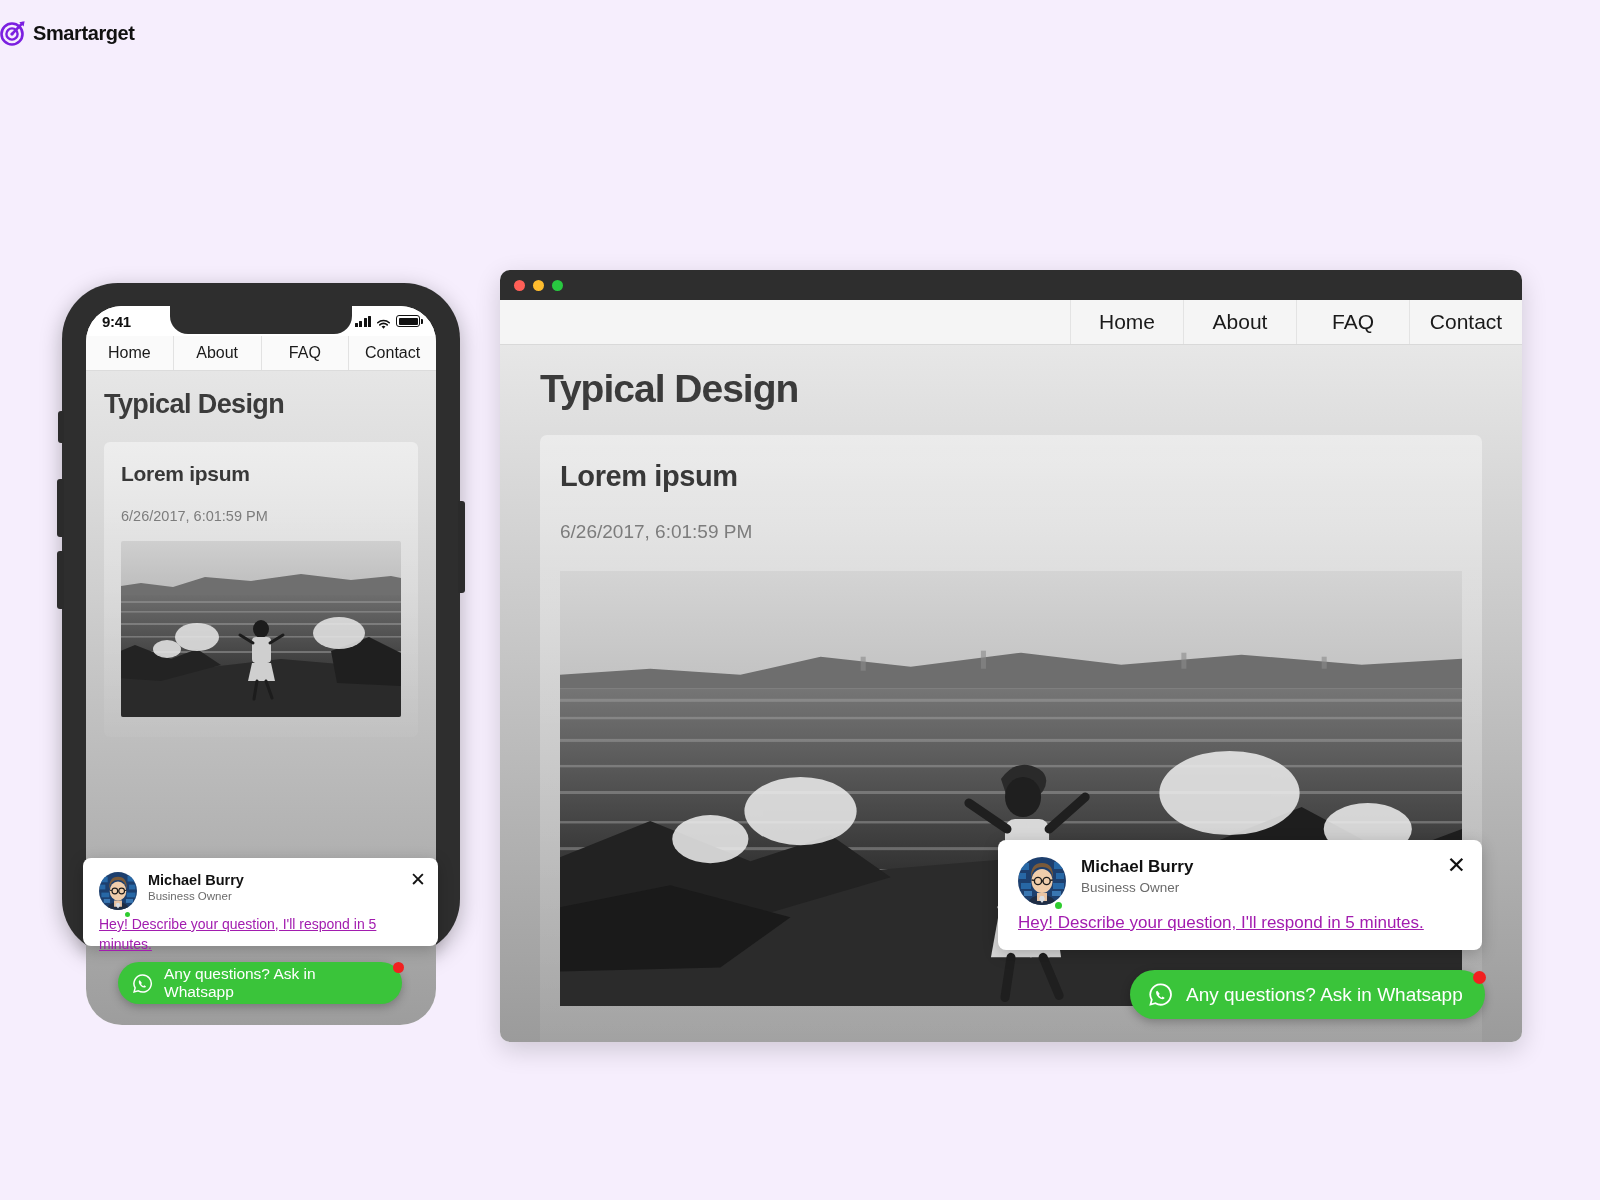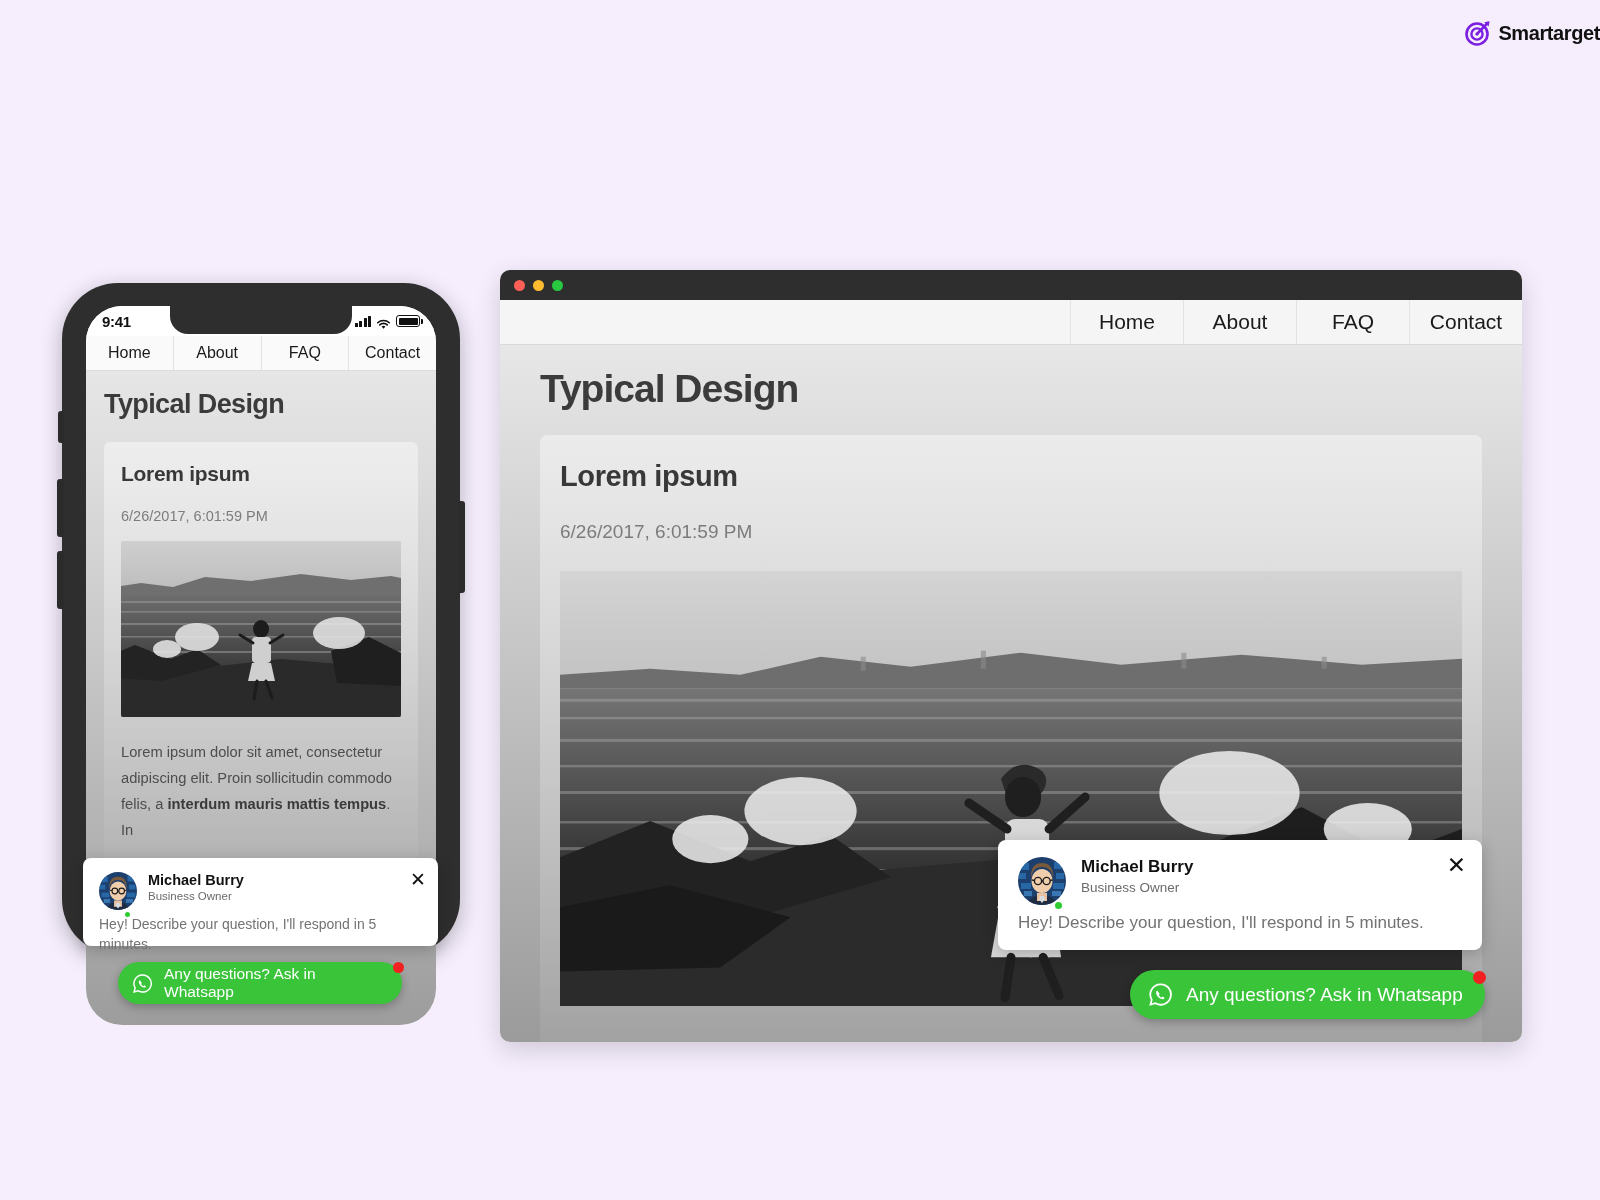--- a/index.html
+++ b/index.html
@@ -11,21 +11,21 @@
     background: #f6eefd;
     font-family: "Liberation Sans", sans-serif;
   }
 
   .page { position: relative; width: 1600px; height: 1200px; }
 
   
   .brand {
     position: absolute;
     top: 20px; left: 0; right: 0;
-    display: flex; align-items: center; justify-content: flex-end;
+    display: flex; align-items: center; justify-content: flex-start;
     gap: 7px;
   }
   .brand-mark { width: 26px; height: 26px; display: block; }
   .brand-name {
     font-size: 20px; font-weight: bold; color: #111;
     letter-spacing: -0.4px;
   }
 
   
   .headline {
@@ -204,21 +204,21 @@
   }
   .chat-head { display: flex; align-items: flex-start; }
   .avatar { position: relative; border-radius: 50%; overflow: hidden; flex: none; }
   .avatar svg { display: block; width: 100%; height: 100%; }
   .online-dot {
     position: absolute; border-radius: 50%;
     background: #2ecc2e; border: 2px solid #fff;
   }
   .agent-name { font-weight: bold; color: #111; }
   .agent-role { color: #6b6b6b; }
-  .chat-msg { color: #737373; }
+  .chat-msg { color: #a21caf; text-decoration: underline; }
   .chat-close {
     position: absolute; color: #111;
     line-height: 1; cursor: pointer; background: none; border: 0;
     font-family: "Liberation Sans", sans-serif;
   }
 
   .wa-btn {
     position: absolute;
     background: #3ac43a;
     border-radius: 999px;
@@ -365,23 +365,20 @@
                 <path d="M151 122 L170 122 L174 140 L147 140 Z"></path>
               </g>
               <g stroke="#1c1c1c" stroke-width="3" stroke-linecap="round" fill="none">
                 <path d="M152 102 L139 94"></path>
                   <path d="M169 102 L182 94"></path>
                 <path d="M156 140 L153 158"></path>
                   <path d="M165 140 L171 157"></path>
               </g>
             </svg>
           </div>
-          <div class="m-body">
-            <span>Lorem ipsum dolor sit amet, consectetur adipiscing elit. Proin sollicitudin commodo felis, a </span><b>interdum mauris mattis tempus</b><span>. In</span>
-          </div>
         </div>
       </div>
     </div>
   </div>
 
   <div class="desktop">
     <div class="titlebar">
       <span class="tl" style="background:#ff5f57"></span>
       <span class="tl" style="background:#febc2e"></span>
       <span class="tl" style="background:#28c840"></span>

